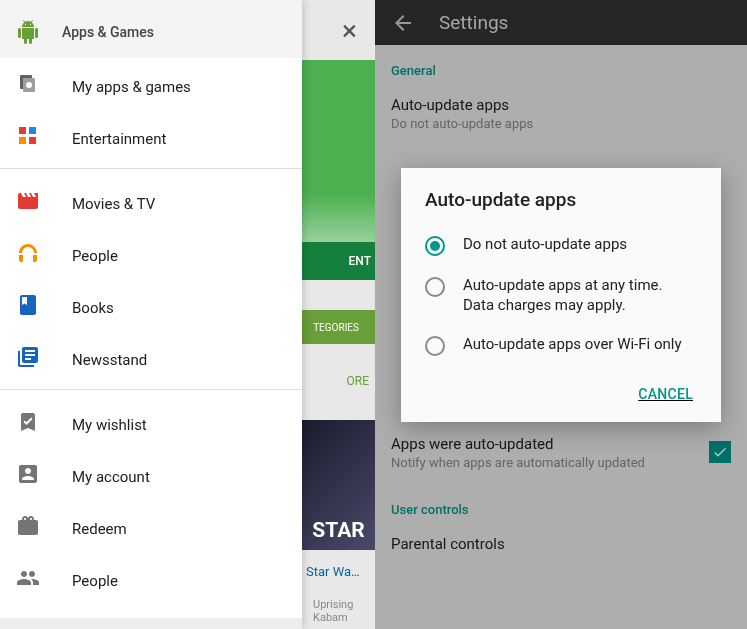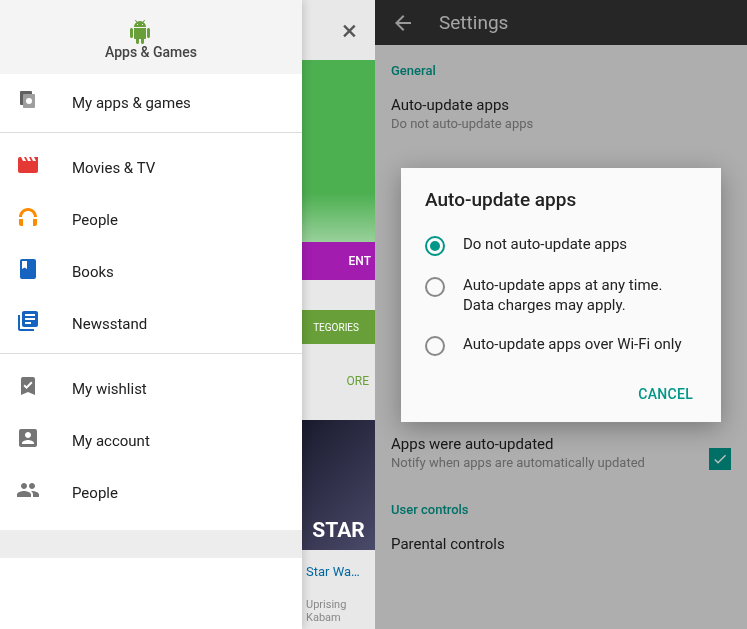--- a/index.html
+++ b/index.html
@@ -1,63 +1,63 @@
 <!DOCTYPE html>
 <html><head>
   <meta charset="utf-8">
   <style>
     * { box-sizing: border-box; margin: 0; padding: 0; }
     body { font-family: Roboto, Arial, sans-serif; width: 747px; height: 629px; overflow: hidden; display: flex; }
     
     
     .left-screen { width: 375px; height: 629px; position: relative; background: #f0f0f0; }
     .drawer { width: 302px; height: 629px; background: #fff; position: absolute; left: 0; top: 0; box-shadow: 2px 0 8px rgba(0,0,0,0.15); z-index: 10; overflow-y: auto; }
-    .drawer-header { background: #f4f4f4; padding: 20px 16px 14px 16px; display: flex; align-items: center; flex-direction: column; }
+    .drawer-header { background: #f4f4f4; padding: 20px 16px 14px 16px; display: flex; align-items: center; }
     .drawer-header .android-icon { width: 24px; height: 24px; margin-right: 22px; }
     .drawer-header-text { font-size: 14px; color: #444; font-weight: 500; }
     .drawer-item { display: flex; align-items: flex-end; padding: 14px 16px; cursor: pointer; }
     .drawer-item.selected { background: #ededed; }
     .drawer-icon { width: 24px; height: 24px; margin-right: 32px; display: flex; align-items: center; justify-content: center; }
     .drawer-label { font-size: 15px; color: #212121; }
     .drawer-divider { height: 1px; background: #ddd; margin: 6px 0; }
     .drawer-spacer { height: 14px; }
     
     .bg-content { position: absolute; left: 302px; top: 0; width: 73px; height: 629px; background: #e8e8e8; }
     .close-x { position: absolute; top: 14px; right: 18px; font-size: 28px; color: #555; cursor: pointer; z-index: 5; }
     .bg-green { position: absolute; top: 60px; width: 73px; height: 190px; background: linear-gradient(#4caf50 70%, #a5d6a7); }
-    .bg-btn { position: absolute; top: 242px; width: 73px; height: 38px; background: #a21caf; color: #fff; font-size: 12px; display:flex; align-items:center; justify-content:flex-end; padding-right:4px; font-weight:500; }
+    .bg-btn { position: absolute; top: 242px; width: 73px; height: 38px; background: #15803d; color: #fff; font-size: 12px; display:flex; align-items:center; justify-content:flex-end; padding-right:4px; font-weight:500; }
     .bg-cat { position: absolute; top: 310px; width: 73px; height: 34px; background: #689f38; color:#fff; font-size:10px; display:flex;align-items:center;justify-content:flex-end; padding-right:16px;}
     .bg-ore { position: absolute; top: 374px; width:73px; color:#689f38; font-size:12px; text-align:right; padding-right:6px; font-weight:400;}
     .bg-img { position: absolute; top: 420px; width:73px; height: 130px; background: linear-gradient(135deg,#1a1a2e,#4a4a6a); color:#fff; font-size:21px; display:flex; align-items:flex-end; justify-content:center; font-weight:bold; padding-bottom:8px;}
     .bg-title { position:absolute; top: 560px; width:73px; font-size:13px; color:#0369a1; padding:4px; }
-    .bg-sub { position:absolute; top: 598px; width:73px; font-size:11px; color:#888; padding-left:4px; }
+    .bg-sub { position:absolute; top: 598px; width:73px; font-size:11px; color:#888; padding-left:11px; }
     
     
     .right-screen { width: 372px; height: 629px; position: relative; background: #e8e8e8; }
     .appbar { height: 45px; background: #333; display: flex; align-items: center; padding: 0 16px; color: #fff; }
     .back-arrow { width: 24px; height: 24px; margin-right: 24px; cursor: pointer; }
     .appbar-title { font-size: 19px; font-weight: 400; color: #ddd; }
     .overlay { position: absolute; left:0; top:0; width:100%; height:100%; background: rgba(0,0,0,0.25); z-index: 5; }
     .settings-body { position: relative; padding: 0; }
     .section-header { color: #009688; font-size: 13px; font-weight: 500; padding: 18px 16px 8px 16px; }
     .pref-item { padding: 10px 16px 14px 16px; }
     .pref-title { font-size: 15px; color: #222; }
     .pref-summary { font-size: 13px; color: #888; margin-top: 2px; }
-    .pref-with-check { display:flex; align-items:flex-end; padding: 10px 16px 14px 16px; }
+    .pref-with-check { display:flex; align-items:flex-start; padding: 10px 16px 14px 16px; }
     .pref-with-check .txt { flex:1; }
     .checkbox { width: 22px; height: 22px; background: #009688; display:flex; align-items:center; justify-content:center; color:#fff; margin-top:6px; margin-left:8px; }
     
     .dialog { position: absolute; left: 26px; top: 168px; width: 320px; background: #fafafa; box-shadow: 0 6px 24px rgba(0,0,0,0.3); z-index: 20; padding: 20px 0 8px 0; }
     .dialog-title { font-size: 19px; font-weight: 500; color: #222; padding: 0 24px 14px 24px; }
     .radio-item { display: flex; align-items: flex-start; padding: 10px 24px; cursor: pointer; }
     .radio-outer { width: 20px; height: 20px; border: 2px solid #888; border-radius: 50%; margin-right: 18px; flex-shrink:0; margin-top:1px; position:relative; }
     .radio-outer.selected { border-color: #009688; }
     .radio-outer.selected::after { content:''; position:absolute; width:10px; height:10px; background:#009688; border-radius:50%; top:3px; left:3px; }
     .radio-label { font-size: 15px; color: #222; line-height: 1.3; }
-    .dialog-actions { display:flex; justify-content:flex-end; padding: 12px 16px 4px 16px; }
+    .dialog-actions { display:flex; justify-content:flex-end; padding: 12px 16px 4px 16px; text-decoration: underline; }
     .dialog-btn { color: #009688; font-size: 14px; font-weight: 500; padding: 8px 12px; cursor:pointer; letter-spacing: 0.3px; }
   </style>
 </head>
 <body>
 
 <div class="left-screen">
   <div class="bg-content">
     <span class="close-x">×</span>
     <div class="bg-green"></div>
     <div class="bg-btn">ENT</div>
@@ -86,20 +86,31 @@
     <div class="drawer-item">
       <span class="drawer-icon">
           <svg viewBox="0 0 24 24" fill="#757575">
             <rect x="4" y="3" width="12" height="14" rx="1" fill="#616161"></rect>
             <rect x="7" y="6" width="12" height="14" rx="1" fill="#9e9e9e"></rect>
             <circle cx="13" cy="13" r="3" fill="#fff"></circle>
           </svg>
         </span>
       <span class="drawer-label">My apps &amp; games</span>
     </div>
+    <div class="drawer-item">
+      <span class="drawer-icon">
+          <svg viewBox="0 0 24 24">
+            <rect x="3" y="3" width="7" height="7" fill="#e53935"></rect>
+            <rect x="13" y="3" width="7" height="7" fill="#1e88e5"></rect>
+            <rect x="3" y="13" width="7" height="7" fill="#fb8c00"></rect>
+            <rect x="13" y="13" width="7" height="7" fill="#e53935"></rect>
+          </svg>
+        </span>
+      <span class="drawer-label">Entertainment</span>
+    </div>
     <div class="drawer-divider"></div>
     <div class="drawer-item">
       <span class="drawer-icon">
           <svg viewBox="0 0 24 24" fill="#e53935">
             <path d="M18 4l2 4h-3l-2-4h-2l2 4h-3l-2-4H8l2 4H7L5 4H4c-1.1 0-2 .9-2 2v12c0 1.1.9 2 2 2h16c1.1 0 2-.9 2-2V4h-4z"></path>
           </svg>
         </span>
       <span class="drawer-label">Movies &amp; TV</span>
     </div>
     <div class="drawer-item">
@@ -135,20 +146,28 @@
         </span>
       <span class="drawer-label">My wishlist</span>
     </div>
     <div class="drawer-item">
       <span class="drawer-icon">
           <svg viewBox="0 0 24 24" fill="#757575">
             <path d="M3 5v14c0 1.1.9 2 2 2h14c1.1 0 2-.9 2-2V5c0-1.1-.9-2-2-2H5c-1.1 0-2 .9-2 2zm12 4c0 1.66-1.34 3-3 3s-3-1.34-3-3 1.34-3 3-3 3 1.34 3 3zm-9 8c0-2 4-3.1 6-3.1s6 1.1 6 3.1v1H6v-1z"></path>
           </svg>
         </span>
       <span class="drawer-label">My account</span>
+    </div>
+    <div class="drawer-item">
+      <span class="drawer-icon">
+          <svg viewBox="0 0 24 24" fill="#757575">
+            <path d="M20 6h-2.18c.11-.31.18-.65.18-1 0-1.66-1.34-3-3-3-1.05 0-1.96.54-2.5 1.35l-.5.67-.5-.68C10.96 2.54 10.05 2 9 2 7.34 2 6 3.34 6 5c0 .35.07.69.18 1H4c-1.11 0-2 .89-2 2v11c0 1.11.89 2 2 2h16c1.11 0 2-.89 2-2V8c0-1.11-.89-2-2-2zm-5-2c.55 0 1 .45 1 1s-.45 1-1 1-1-.45-1-1 .45-1 1-1zM9 4c.55 0 1 .45 1 1s-.45 1-1 1-1-.45-1-1 .45-1 1-1z"></path>
+          </svg>
+        </span>
+      <span class="drawer-label">Redeem</span>
     </div>
     <div class="drawer-item">
       <span class="drawer-icon">
           <svg viewBox="0 0 24 24" fill="#757575">
             <path d="M16 11c1.66 0 3-1.34 3-3s-1.34-3-3-3-3 1.34-3 3 1.34 3 3 3zm-8 0c1.66 0 3-1.34 3-3S9.66 5 8 5 5 6.34 5 8s1.34 3 3 3zm0 2c-2.33 0-7 1.17-7 3.5V19h14v-2.5c0-2.33-4.67-3.5-7-3.5zm8 0c-.29 0-.62.02-.97.05 1.16.84 1.97 1.97 1.97 3.45V19h6v-2.5c0-2.33-4.67-3.5-7-3.5z"></path>
           </svg>
         </span>
       <span class="drawer-label">People</span>
     </div>
     <div class="drawer-spacer"></div>

